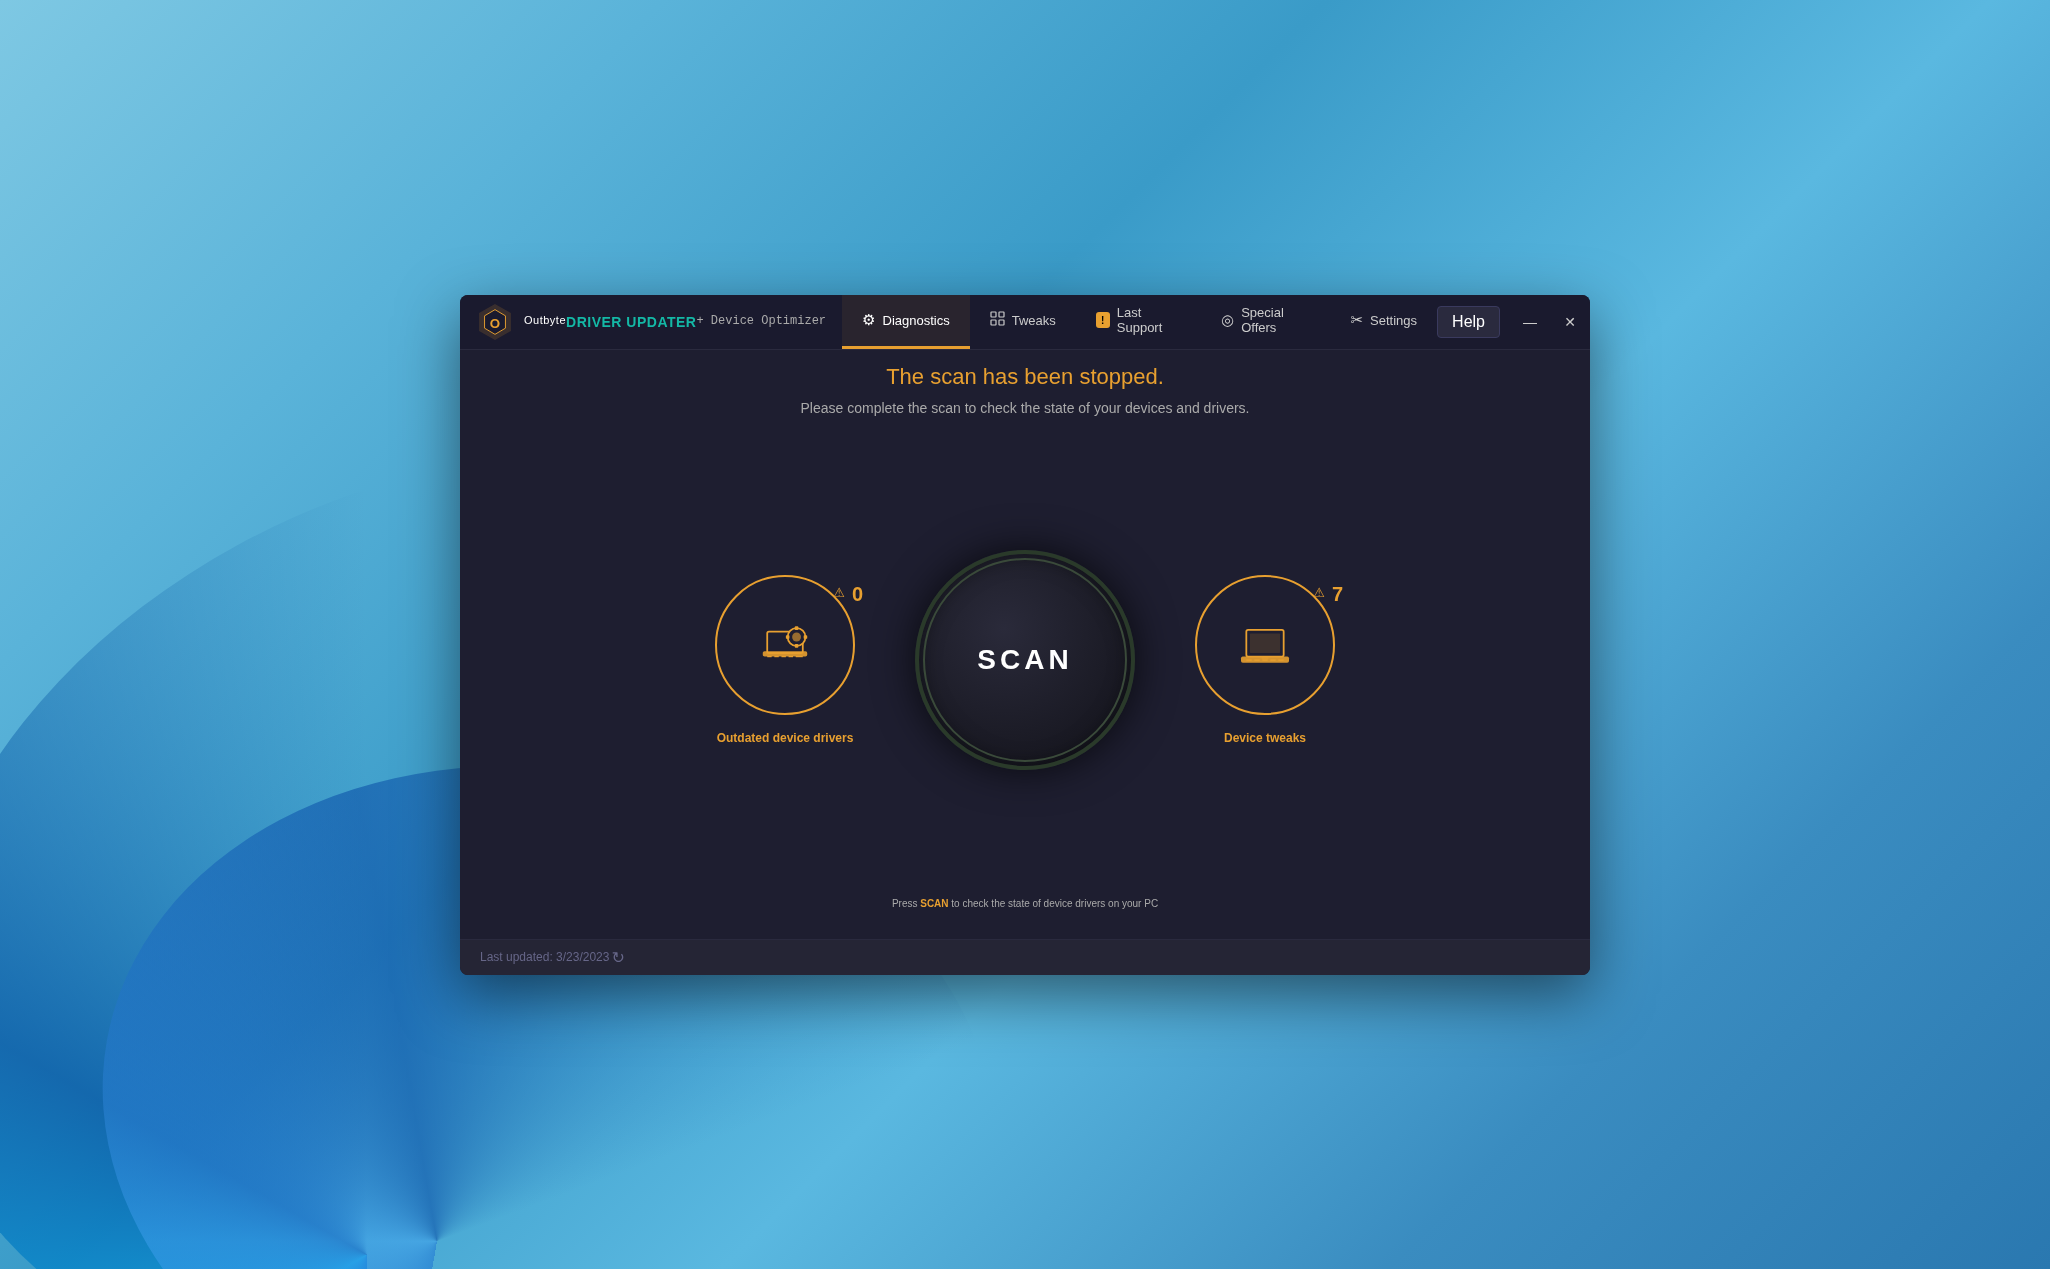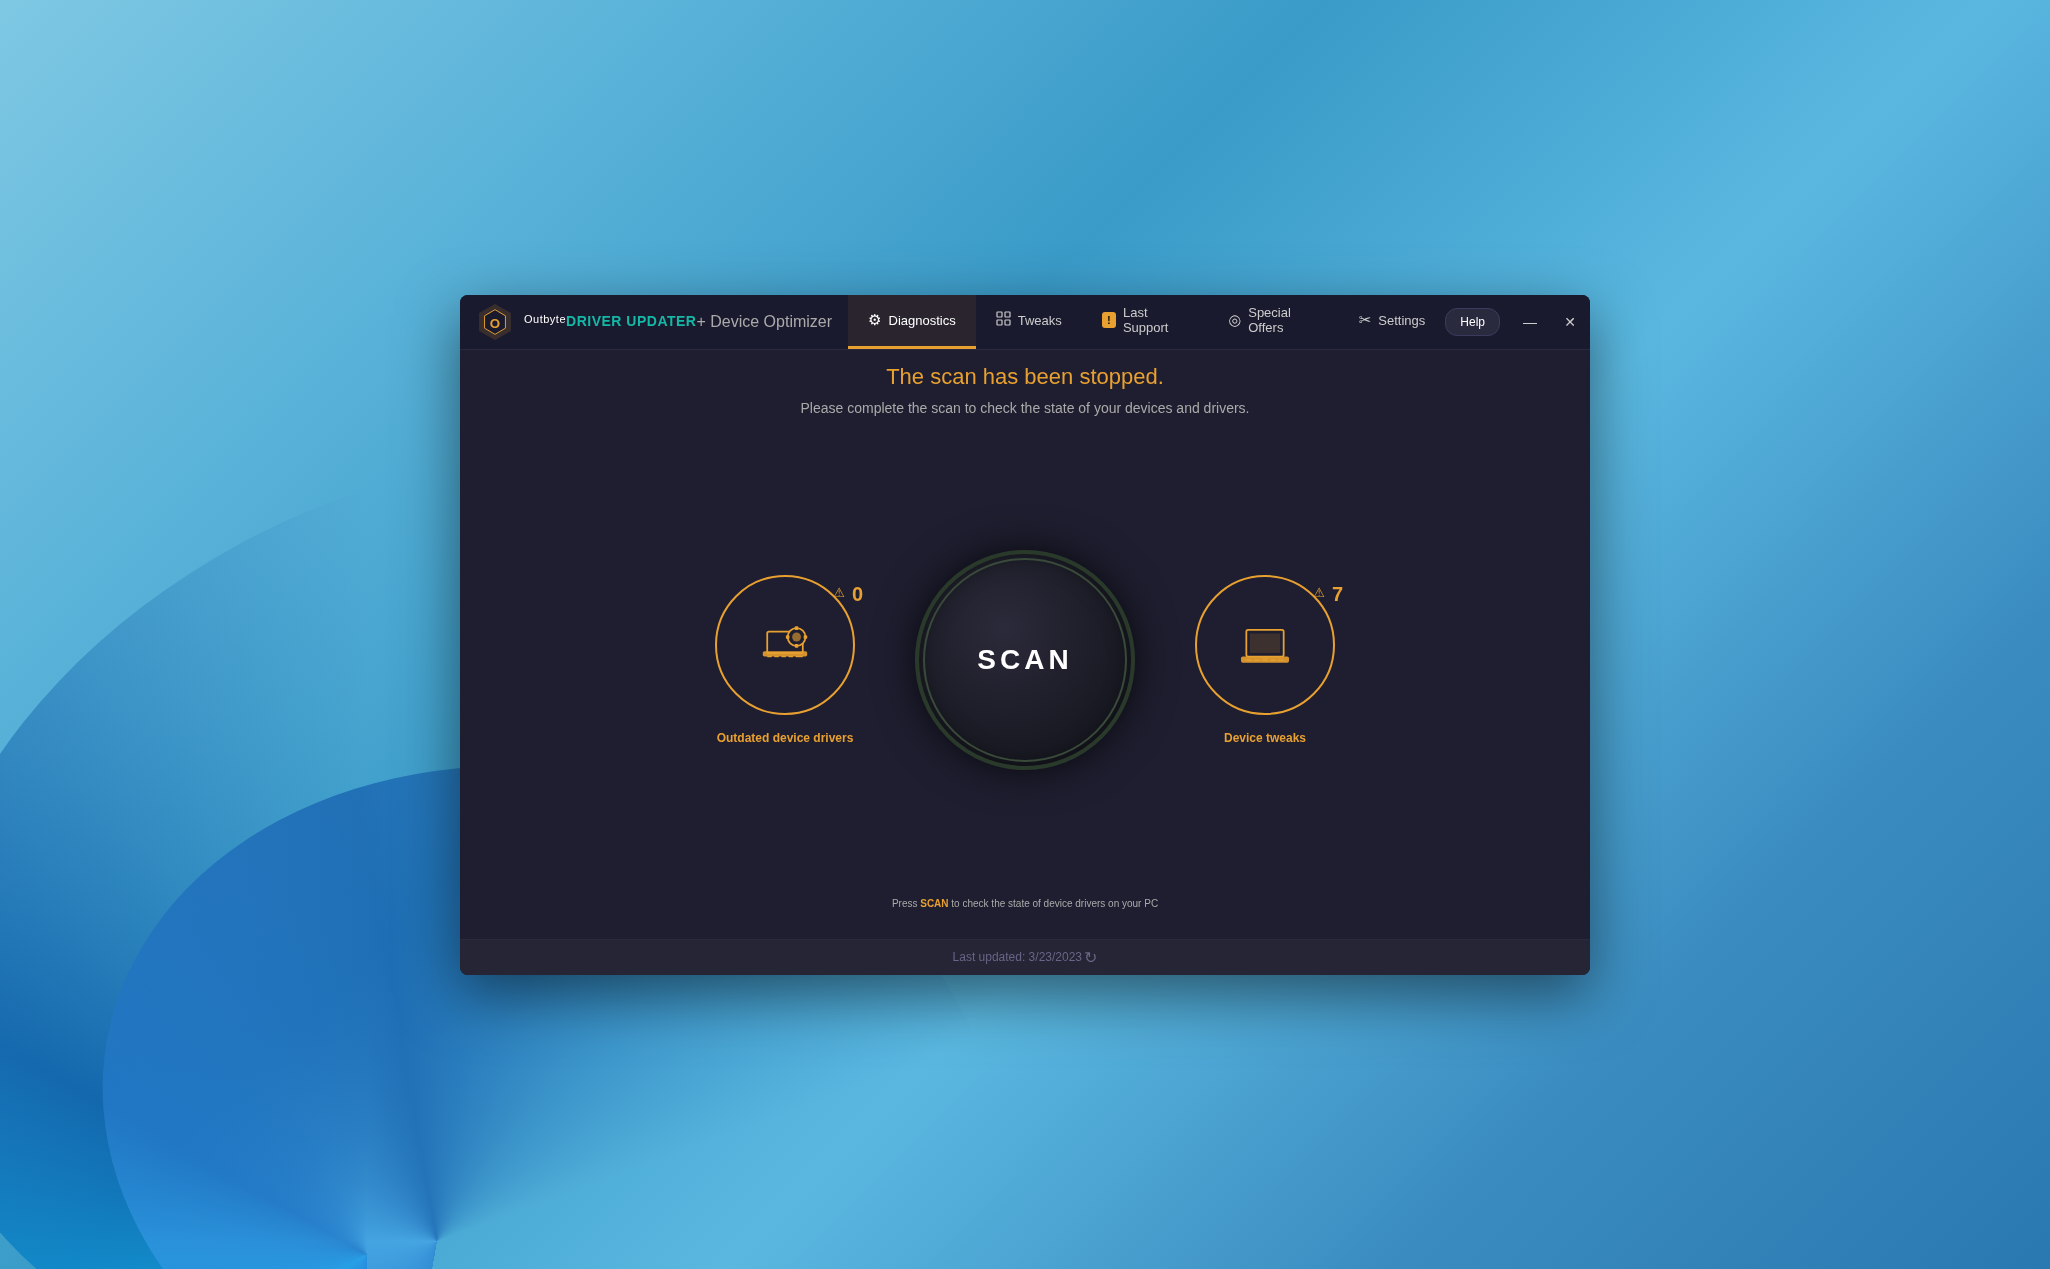--- a/index.html
+++ b/index.html
@@ -90,21 +90,22 @@
 
     .logo-driver {
       color: #14b8a6;
       font-size: 14px;
       font-weight: 700;
       letter-spacing: 0.5px;
     }
 
     .logo-sub {
       color: #aaaaaa;
-      font-size: 16px;
+      font-size: 12px;
+      font-family: Liberation Mono, monospace;
     }
 
     .nav-tabs {
       display: flex;
       align-items: stretch;
       flex: 1;
     }
 
     .nav-tab {
       display: flex;
@@ -146,22 +147,22 @@
       display: flex;
       align-items: center;
       gap: 0;
     }
 
     .help-btn {
       padding: 6px 14px;
       background: #2a2a3e;
       color: #ffffff;
       border: 1px solid #3a3a5e;
-      border-radius: 12px;
-      font-size: 12px;
+      border-radius: 4px;
+      font-size: 16px;
       cursor: pointer;
       margin-right: 10px;
       align-self: center;
     }
 
     .win-btn {
       width: 40px;
       height: 100%;
       display: flex;
       align-items: center;
@@ -293,21 +294,21 @@
       color: #e8a030;
       font-weight: 600;
     }
 
     
     .status-bar {
       background: #252535;
       border-top: 1px solid #2a2a3e;
       padding: 8px 20px;
       display: flex;
-      justify-content: center;
+      justify-content: flex-start;
       align-items: center;
       gap: 2px;
     }
 
     .status-text {
       color: #666688;
       font-size: 12px;
     }
 
     .refresh-icon {

